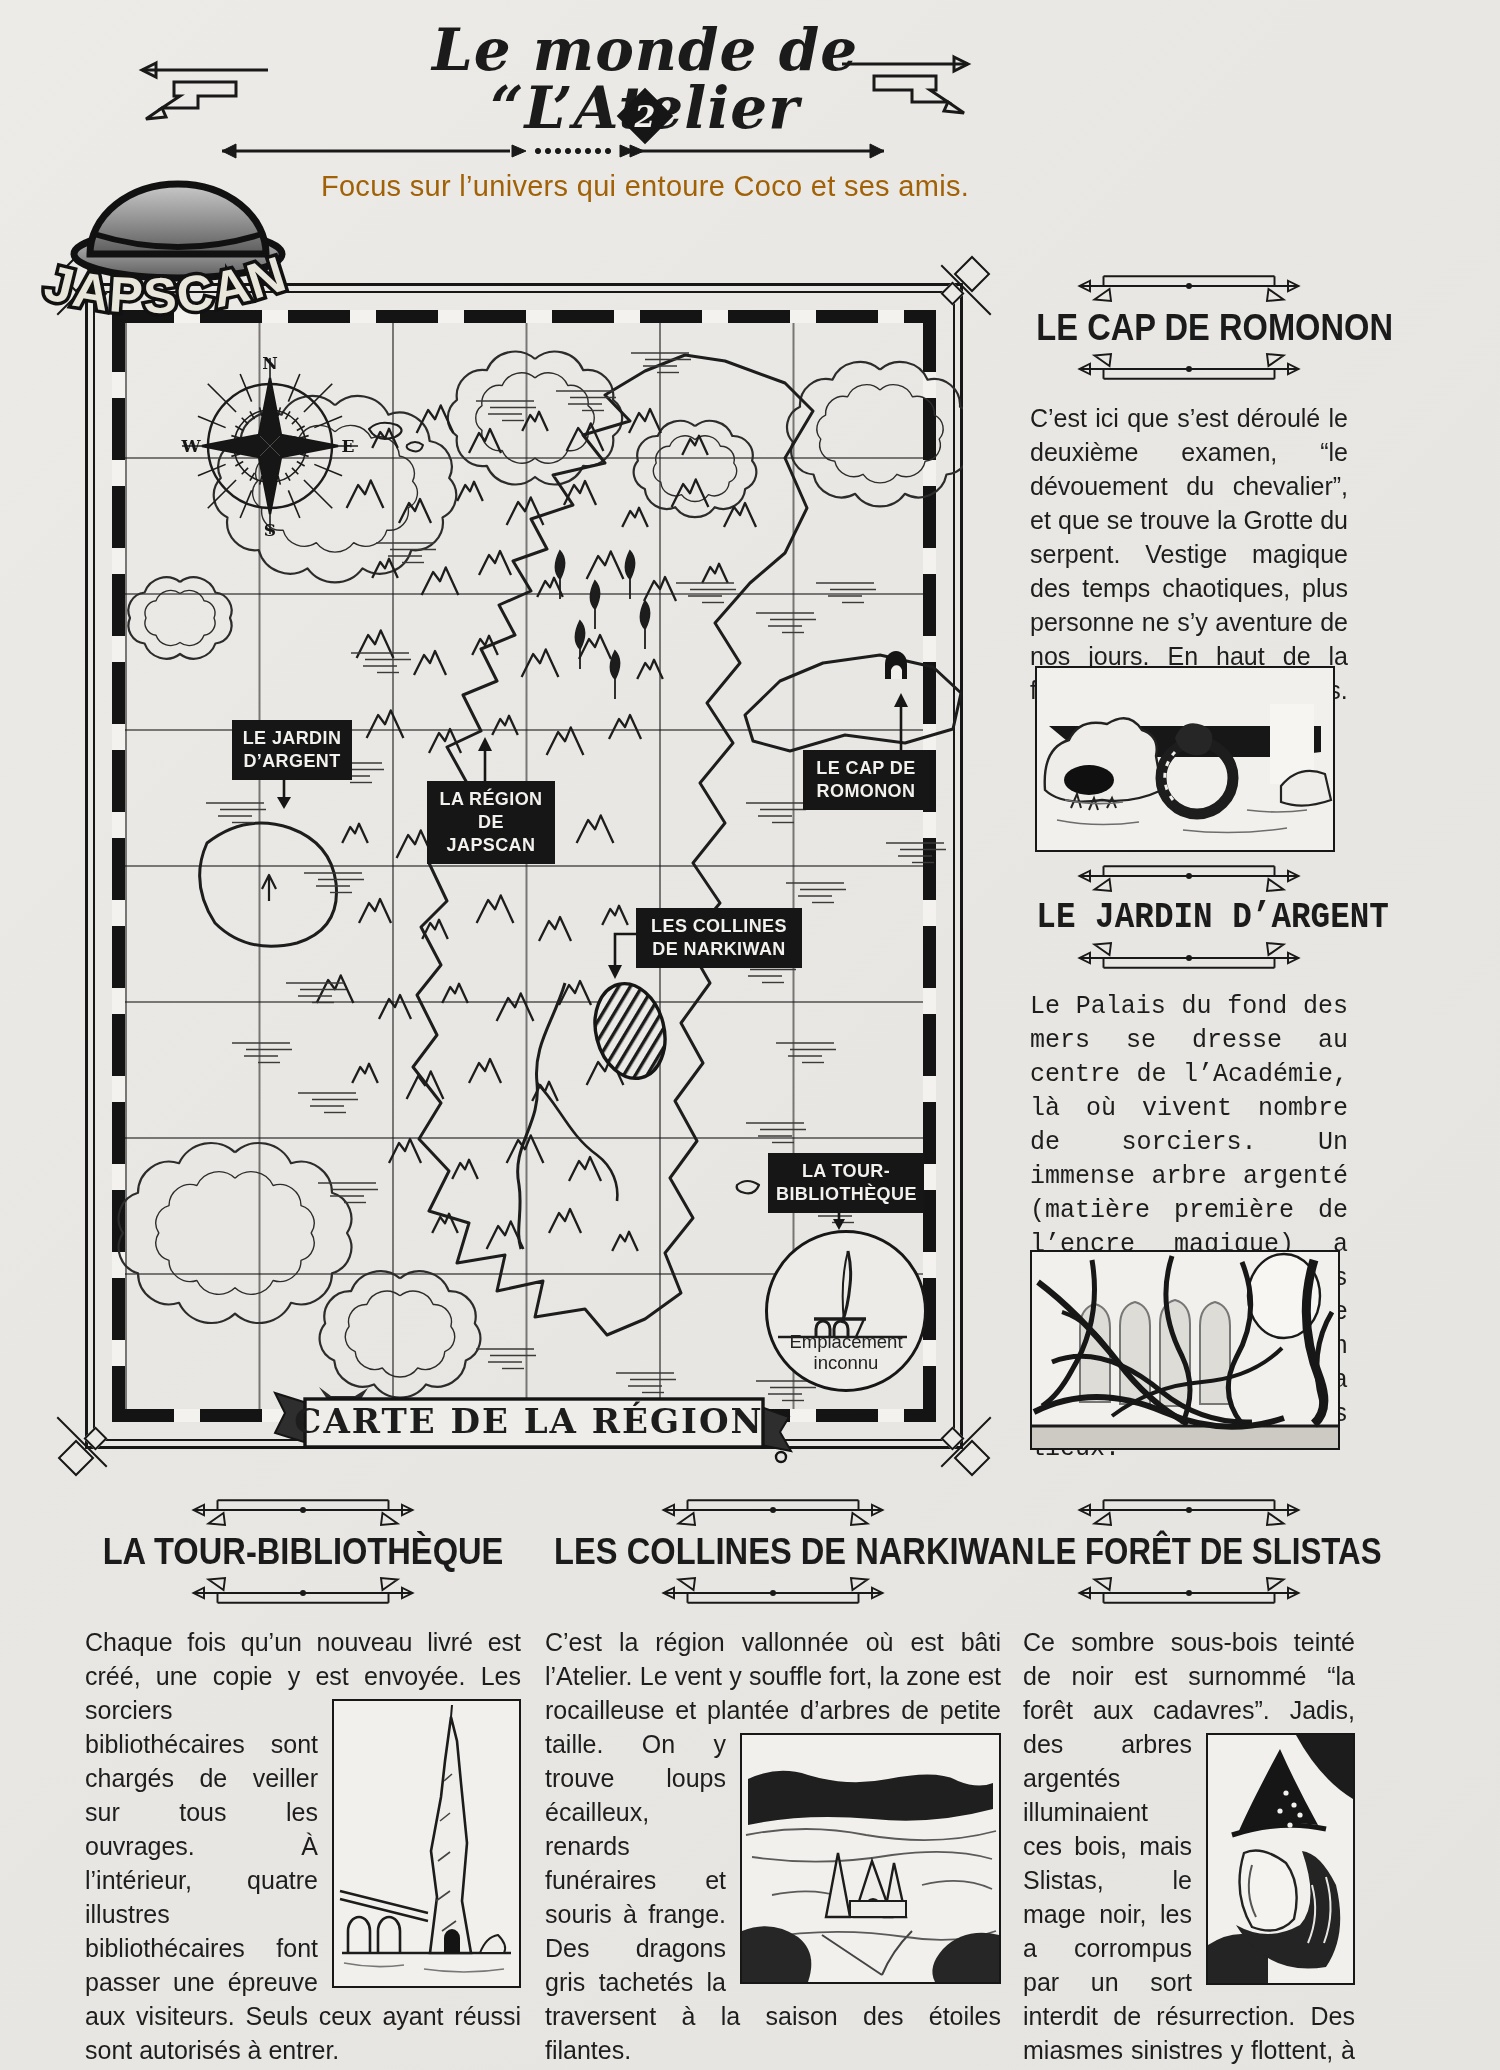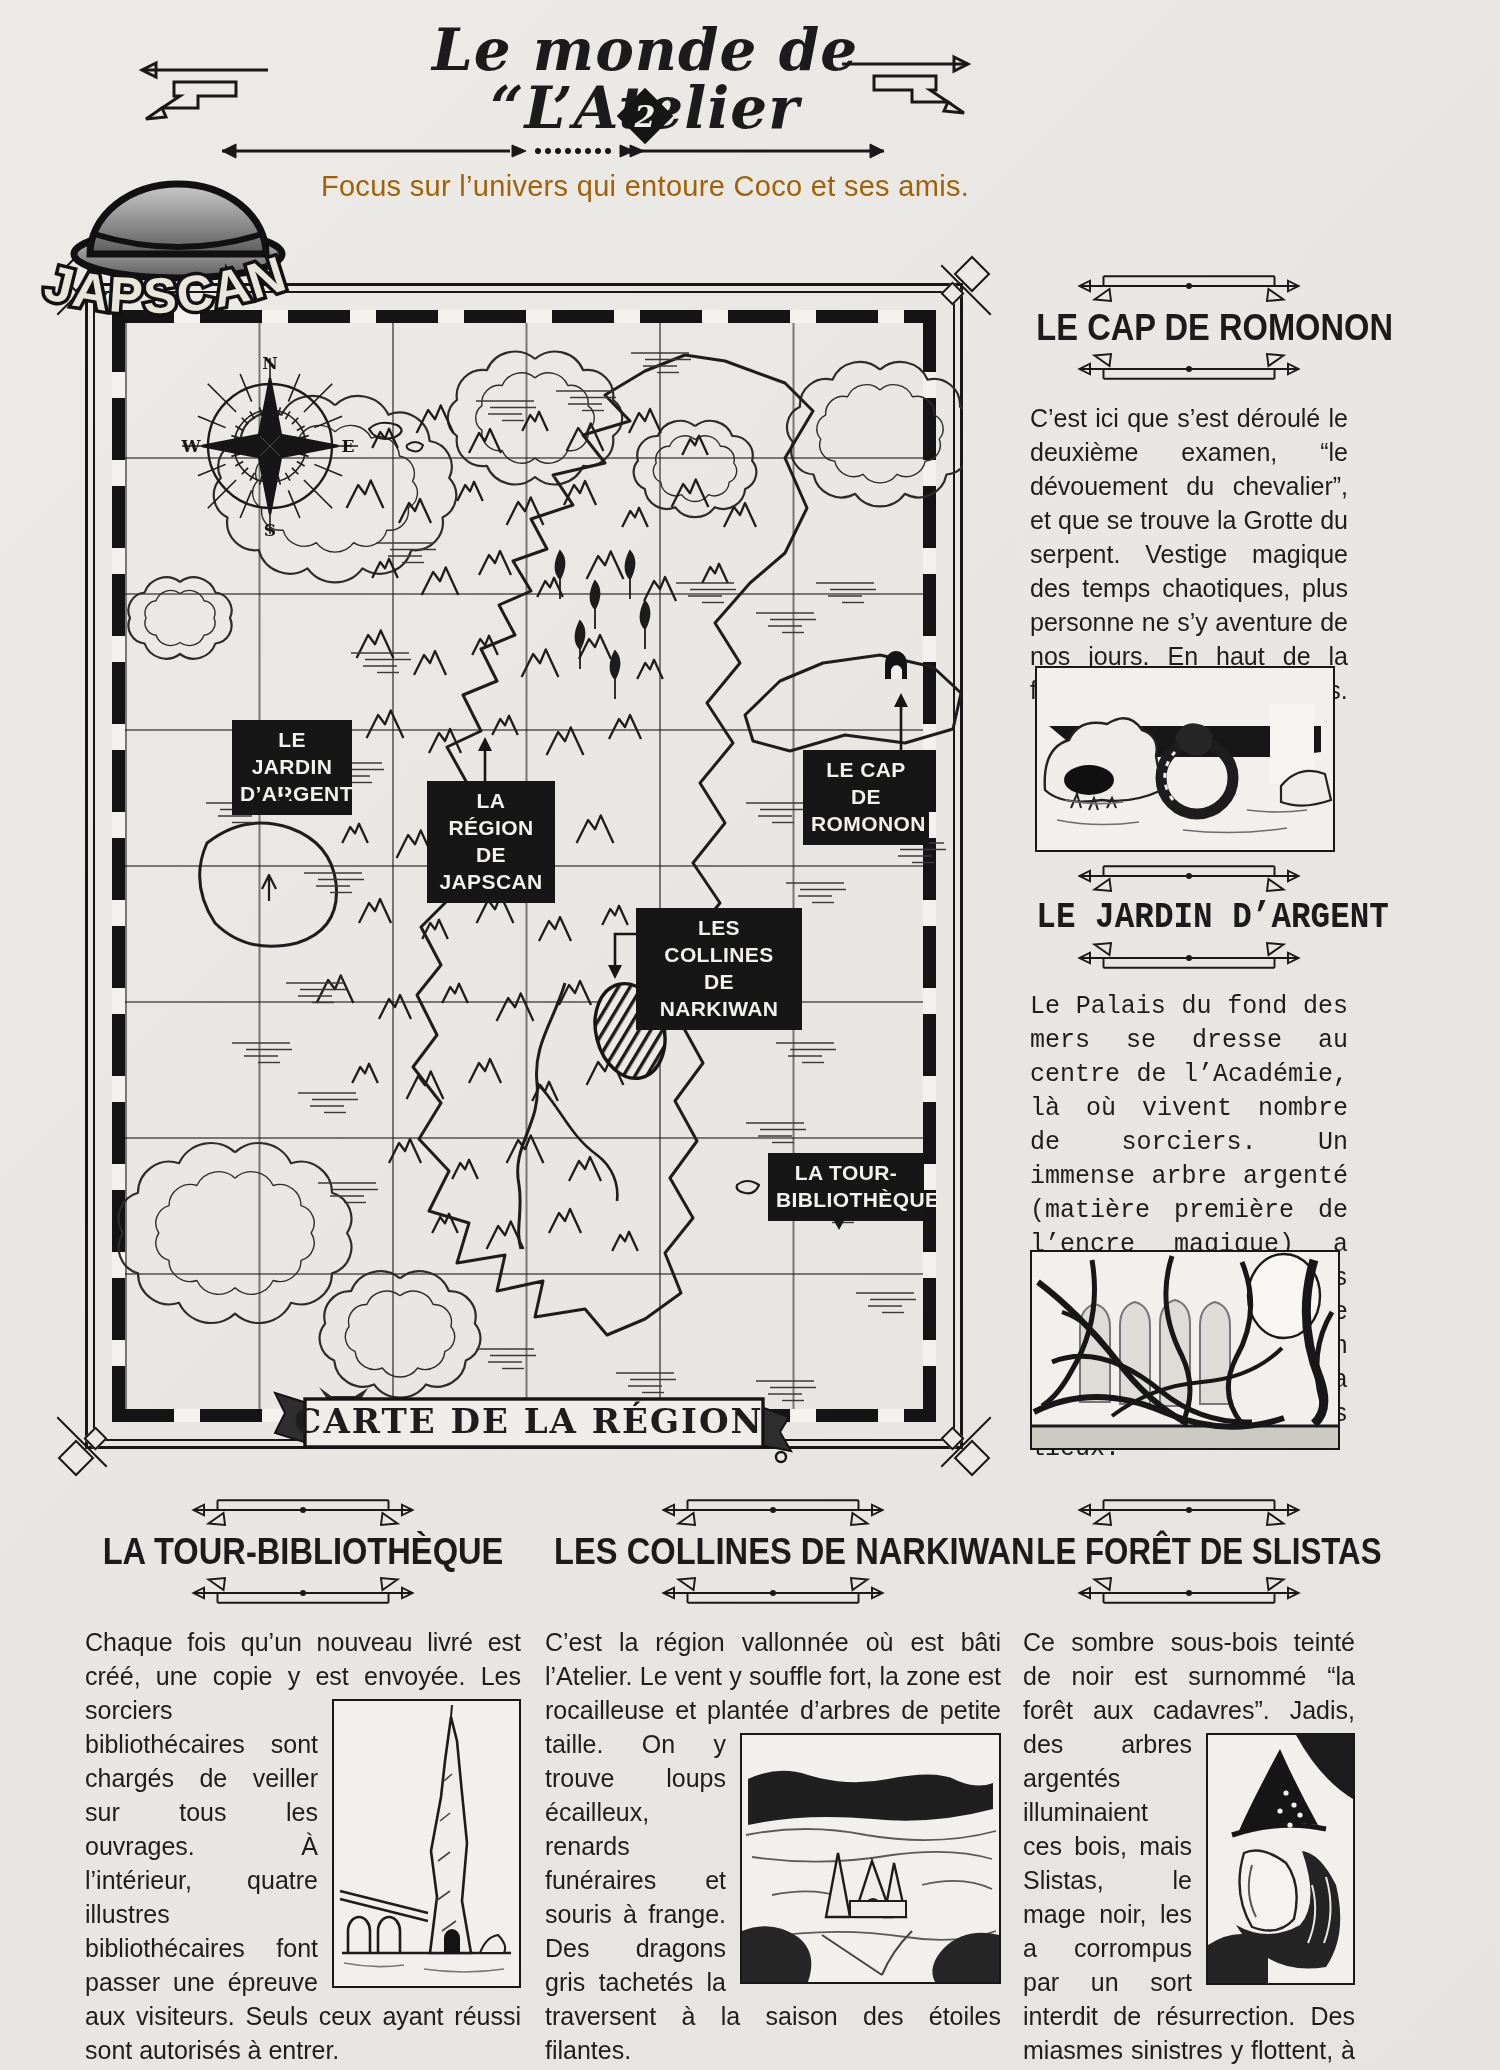--- a/index.html
+++ b/index.html
@@ -42,21 +42,21 @@
       linear-gradient(90deg,rgba(25,25,25,.55) 0 1.6px,transparent 1.6px),
       linear-gradient(0deg,rgba(25,25,25,.55) 0 1.6px,transparent 1.6px);
     background-size:133.5px 100%,100% 136px;}
   .dmd{position:absolute;border:2.5px solid #171717;background:#ebe9e5;transform:rotate(45deg);}
   .cline{position:absolute;width:70px;border-top:2.5px solid #171717;}
 
   #map-art{position:absolute;inset:0;}
   #compass{left:95px;top:70px;width:180px;height:186px;}
 
   .mlabel{position:absolute;background:#161616;color:#f3f1ed;text-align:center;
-    font-weight:700;font-size:21px;line-height:1.28;padding:7px 8px;letter-spacing:.4px;z-index:4;}
+    font-weight:700;font-size:18px;line-height:1.28;padding:7px 8px;letter-spacing:.4px;z-index:4;}
   .mlabel span{display:block;}
   .larrow{position:absolute;z-index:4;}
 
   .loc-circle{position:absolute;left:680px;top:947px;width:156px;height:156px;z-index:4;
     border:3.5px solid #171717;border-radius:50%;background:#edebe7;}
   .loc-text{position:absolute;left:0;top:98px;width:100%;text-align:center;
     font-size:18.5px;line-height:1.15;color:#222;}
 
   .banner{position:absolute;left:188px;top:1102px;width:522px;height:82px;z-index:5;}
   .banner text{font:700 34px "DejaVu Serif",serif;letter-spacing:2px;fill:#1d1d1d;}
@@ -484,20 +484,35 @@
 
   <div class="mlabel" style="left:683px;top:870px;width:140px">
     <span>LA TOUR-</span>
       <span>BIBLIOTHÈQUE</span>
   </div>
   <svg class="larrow" style="left:747px;top:924px" width="14" height="26">
     <line x1="7" y1="0" x2="7" y2="14" stroke="#161616" stroke-width="2.6"></line>
     <polygon points="1,12 13,12 7,23" fill="#161616"></polygon>
   </svg>
 
+  <div class="loc-circle">
+    <svg width="149" height="149" viewBox="0 0 149 149">
+      <path d="M80,18 q 4,18 2,34 q -2,22 -8,38" fill="none" stroke="#1c1c1c" stroke-width="3"></path>
+      <path d="M80,18 q -8,30 -4,72" fill="none" stroke="#1c1c1c" stroke-width="2"></path>
+      <path d="M46,86 H98" stroke="#1c1c1c" stroke-width="3.4"></path>
+      <path d="M48,104 v-8 a 7,8 0 0 1 14,0 v8" fill="none" stroke="#1c1c1c" stroke-width="3"></path>
+      <path d="M66,104 v-8 a 7,8 0 0 1 14,0 v8" fill="none" stroke="#1c1c1c" stroke-width="3"></path>
+      <path d="M88,104 L96,86" fill="none" stroke="#1c1c1c" stroke-width="2.4"></path>
+      <line x1="10" y1="104" x2="139" y2="104" stroke="#1c1c1c" stroke-width="2.4"></line>
+    </svg>
+    <div class="loc-text">
+      <div>Emplacement</div>
+      <div>inconnu</div>
+    </div>
+  </div>
 
   <svg class="banner" viewBox="0 0 522 82">
     <path d="M46,2 l 12,9 h 24 l 13,-8 l -7,11 h -34 z" fill="#2b2b2b"></path>
     <polygon points="34,18 2,8 12,28 2,48 34,58" fill="#2e2e2e" stroke="#141414" stroke-width="2"></polygon>
     <polygon points="488,22 516,32 507,47 518,66 488,60" fill="#2e2e2e" stroke="#141414" stroke-width="2"></polygon>
     <circle cx="508" cy="72" r="5" fill="none" stroke="#141414" stroke-width="2.4"></circle>
     <rect x="32" y="14" width="458" height="48" fill="#efede9" stroke="#141414" stroke-width="3.4"></rect>
     <text x="256" y="48" text-anchor="middle">CARTE DE LA RÉGION</text>
   </svg>
 </div>

